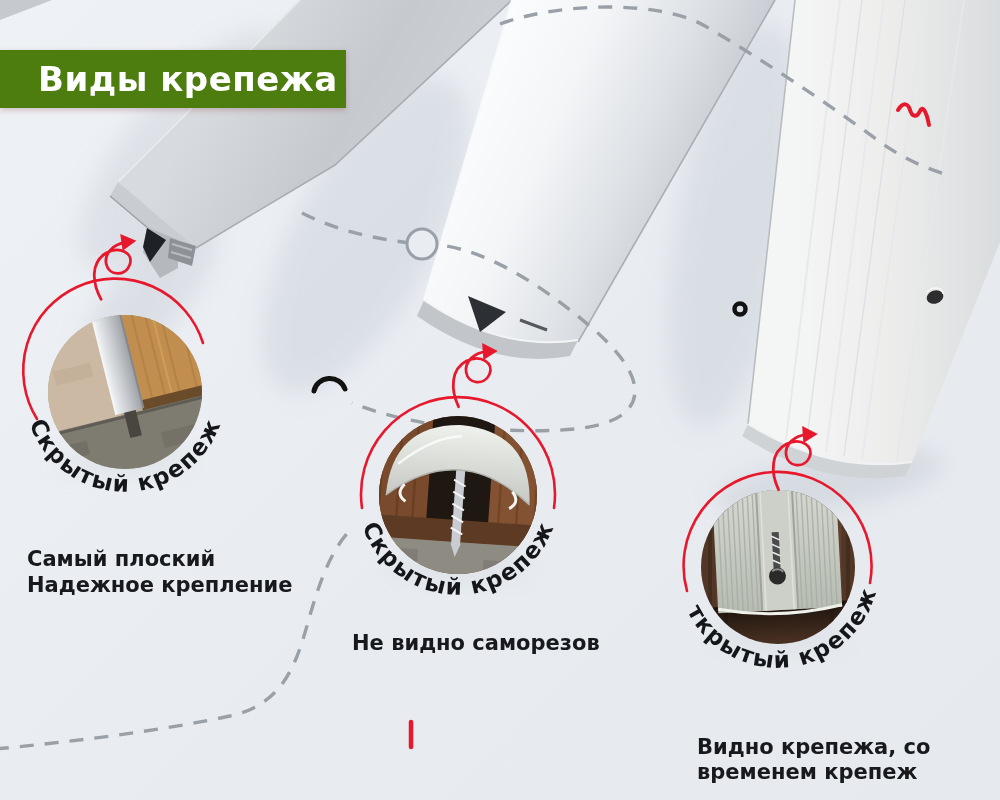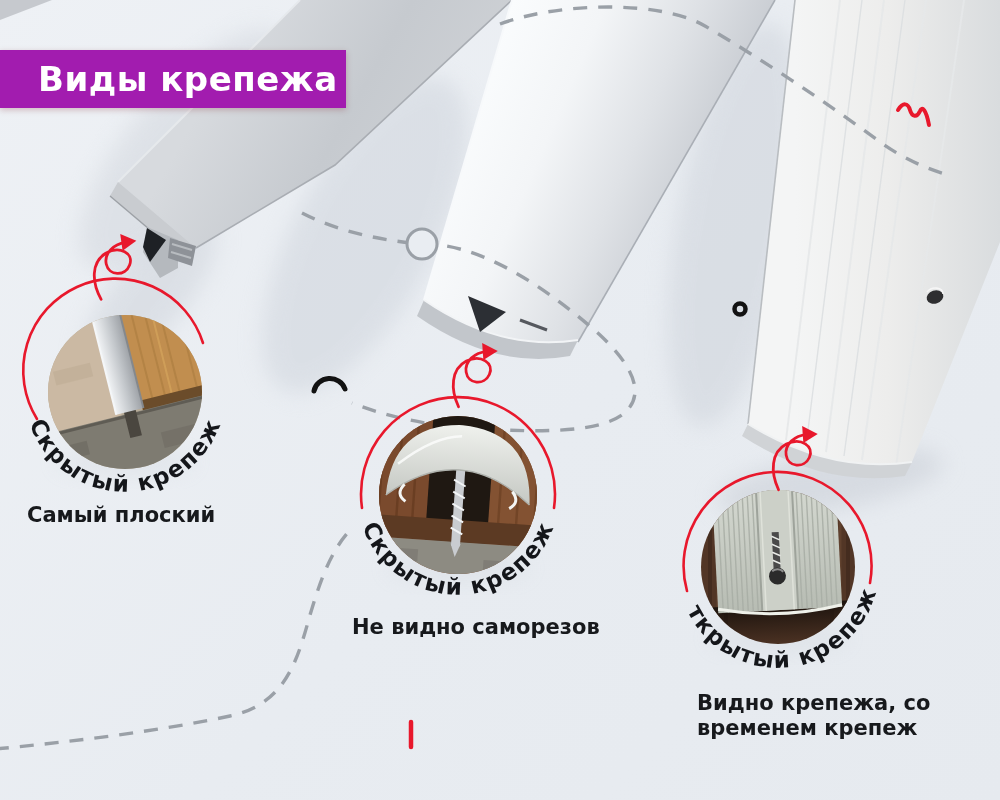--- a/index.html
+++ b/index.html
@@ -4,30 +4,30 @@
 <style>
   html,body{margin:0;padding:0;}
   body{
     width:1000px;height:800px;position:relative;overflow:hidden;
     background:linear-gradient(135deg,#eef1f5 0%,#e8ecf1 55%,#e6eaef 100%);
     font-family:"DejaVu Sans","Liberation Sans",sans-serif;
   }
   #scene{position:absolute;left:0;top:0;}
   .banner{
     position:absolute;left:0;top:50px;width:346px;height:58px;
-    background:#a21caf;display:flex;align-items:center;
+    background:#4d7c0f;display:flex;align-items:center;
     box-shadow:0 2px 6px rgba(120,20,30,.25);
   }
   .banner span{
     color:#ffffff;font-size:34px;font-weight:700;padding-left:38px;
     letter-spacing:.5px;white-space:nowrap;
   }
-  .desc{position:absolute;color:#17191c;font-weight:700;font-size:21px;line-height:26px;white-space:nowrap;}
+  .desc{position:absolute;color:#17191c;font-weight:700;font-size:21px;line-height:26px;white-space:nowrap;margin-top:44px;}
   .desc-left{left:27px;top:502px;}
-  .desc-mid{left:352px;top:614px;}
+  .desc-mid{left:352px;top:586px;}
   .desc-right{left:697px;top:691px;line-height:25px;}
   svg text{font-family:"DejaVu Sans","Liberation Sans",sans-serif;}
   .arcLabel{font-size:23px;font-weight:600;fill:#14161a;letter-spacing:1.5px;}
 </style>
 </head>
 <body>
 
 <svg id="scene" width="1000" height="800" viewBox="0 0 1000 800">
   <defs>
     <filter id="soft" x="-60%" y="-60%" width="220%" height="220%">
@@ -237,20 +237,21 @@
   <circle cx="740" cy="309" r="5.5" fill="none" stroke="#121212" stroke-width="4.5"></circle>
   <path d="M 314,391 A 16,15 0 0 1 345,389" fill="none" stroke="#121212" stroke-width="5" stroke-linecap="round"></path>
 </svg>
 
 <div class="banner">
   <span>Виды крепежа</span>
 </div>
 
 <div class="desc desc-left">
   <div>Самый плоский</div>
+  <div>Надежное крепление</div>
 </div>
 <div class="desc desc-mid">
   <div>Не видно саморезов</div>
 </div>
 <div class="desc desc-right">
   <div>Видно крепежа, со</div>
   <div>временем крепеж</div>
 </div>
 
 </body></html>

